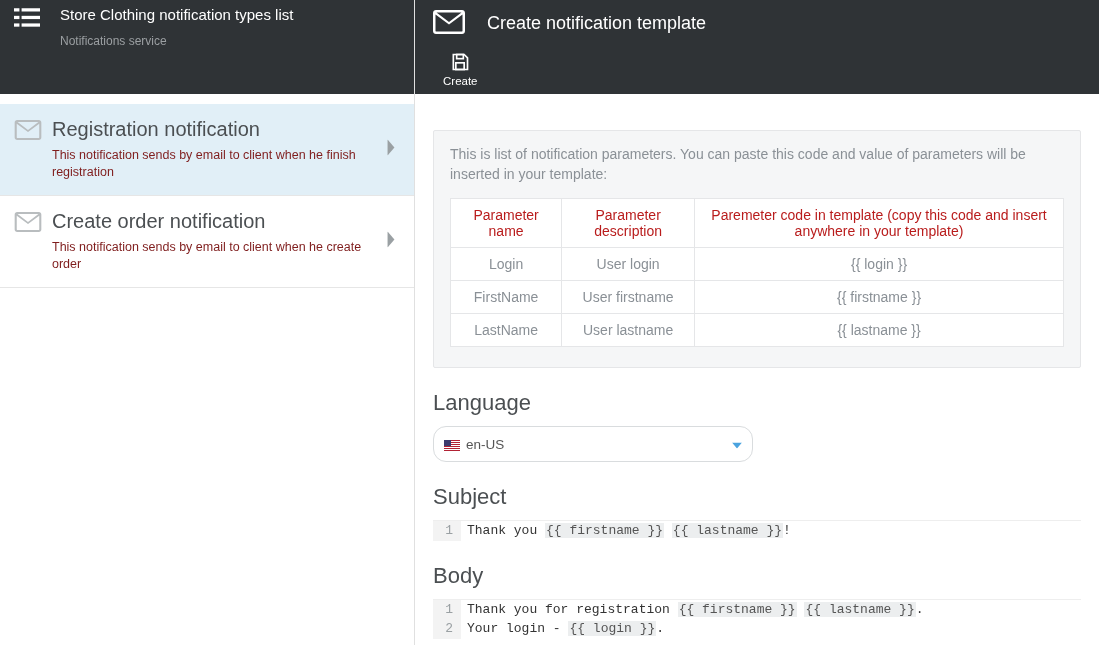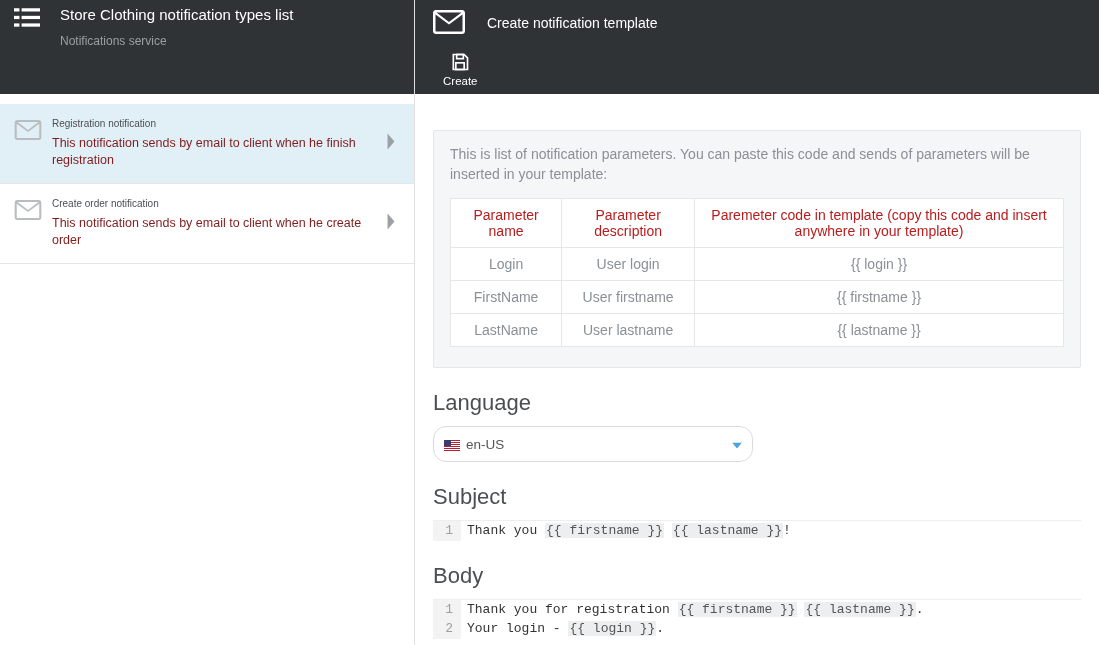--- a/index.html
+++ b/index.html
@@ -74,21 +74,21 @@
   .notif-item .nicon {
     width: 38px;
     flex: 0 0 38px;
     color: #b9bdbf;
     padding-top: 2px;
   }
   .notif-item .nicon svg { width: 28px; height: 20px; fill: #b9bdbf; }
   .notif-item .ntext { flex: 1; padding-right: 24px; }
   .notif-item .ntitle {
     color: #4b4f52;
-    font-size: 10px;
+    font-size: 20px;
     font-weight: 400;
     margin-bottom: 6px;
   }
   .notif-item .ndesc {
     color: #7f1d1d;
     font-size: 12.5px;
     line-height: 1.35;
   }
   .notif-item .chev {
     position: absolute;
@@ -110,21 +110,21 @@
     background: #2f3336;
     color: #fff;
     display: flex;
     align-items: center;
     height: 46px;
     padding: 0 18px;
   }
   .right-header .hicon { width: 42px; flex: 0 0 42px; }
   .right-header .hicon svg { width: 32px; height: 24px; fill: #fff; }
   .right-header .htitle {
-    font-size: 14px;
+    font-size: 18px;
     font-weight: 300;
     color: #fff;
     padding-left: 12px;
   }
   .right-toolbar {
     background: #2f3336;
     height: 48px;
     display: flex;
     align-items: center;
     padding: 0 28px;
@@ -304,21 +304,21 @@
               <rect x="8" y="3" width="8" height="5" fill="none" stroke-width="2"></rect>
               <rect x="7" y="13" width="10" height="8" fill="none" stroke-width="2"></rect>
             </svg>
         </span>
         <span class="lbl">Create</span>
       </div>
     </div>
 
     <div class="right-body">
       <div class="info-box">
-        <div class="info-text">This is list of notification parameters. You can paste this code and sends of parameters will be inserted in your template:</div>
+        <div class="info-text">This is list of notification parameters. You can paste this code and value of parameters will be inserted in your template:</div>
         <table class="param">
           <thead>
             <tr>
               <th>Parameter name</th>
               <th>Parameter description</th>
               <th>Paremeter code in template (copy this code and insert anywhere in your template)</th>
             </tr>
           </thead>
           <tbody id="param-body">
               <tr>

